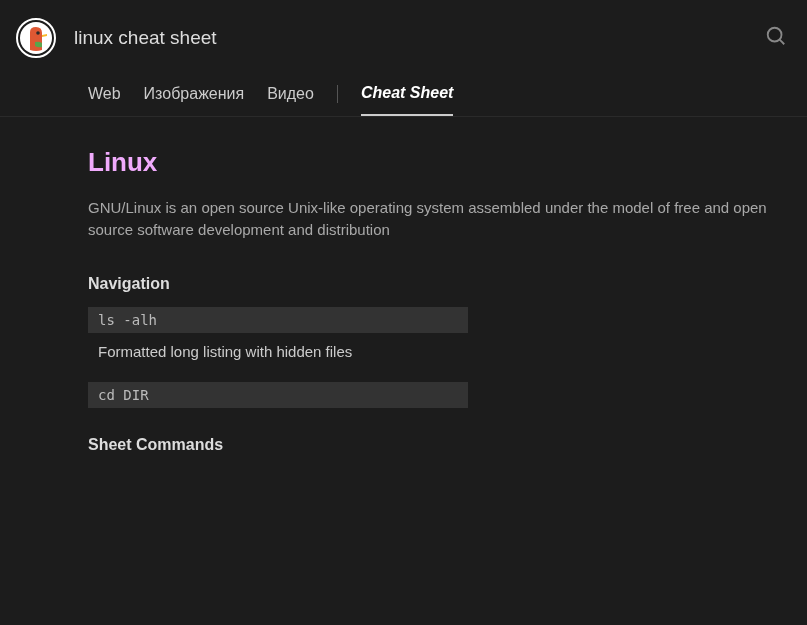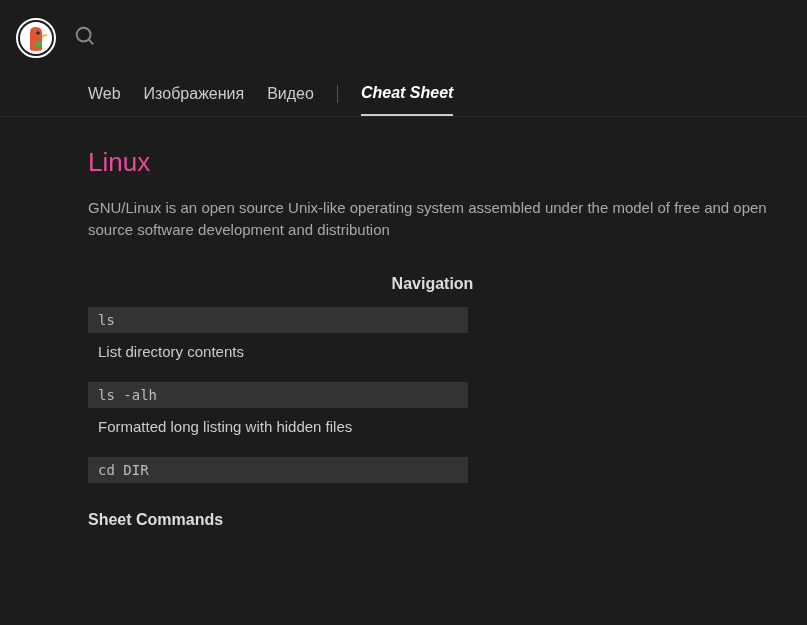--- a/index.html
+++ b/index.html
@@ -68,42 +68,41 @@
     .tab.active {
       color: #ffffff;
       font-weight: 600;
       border-bottom: 2px solid #cccccc;
       font-style: italic;
     }
     .content {
       padding: 30px 30px 20px 88px;
     }
     .title {
-      color: #ec4899;
+      color: #f0abfc;
       font-size: 26px;
-      font-weight: 400;
+      font-weight: 700;
       margin-bottom: 6px;
     }
     .subtitle {
       color: #a8a8a8;
       font-size: 15px;
       line-height: 1.45;
       margin-bottom: 34px;
       margin-top: 19px;
     }
     .section-heading {
       color: #dddddd;
       font-size: 16px;
       font-weight: 600;
       margin-bottom: 14px;
       margin-top: 28px;
     }
     .section-heading:first-of-type {
       margin-top: 12px;
-      text-align: center;
     }
     .cheat-item {
       margin-bottom: 20px;
     }
     .cheat-code {
       background: #333333;
       color: #bbbbbb;
       font-family: "Menlo", "Consolas", monospace;
       font-size: 14px;
       padding: 5px 10px;
@@ -126,20 +125,21 @@
     <svg viewBox="0 0 40 40">
       <circle cx="20" cy="20" r="19" fill="none" stroke="#ffffff" stroke-width="2"></circle>
       <circle cx="20" cy="20" r="16" fill="#ffffff"></circle>
       <path d="M 14 14 Q 14 9 20 9 Q 26 9 26 15 L 26 32 Q 23 33 20 33 Q 17 33 14 32 Z" fill="#de5833"></path>
       <circle cx="22" cy="15" r="1.8" fill="#2a2a2a"></circle>
       <path d="M 26 17 L 31 16 L 31 18 L 26 19 Z" fill="#f7b92b"></path>
       <path d="M 19 24 Q 23 23 26 25 L 26 29 Q 22 30 19 28 Z" fill="#5aa54c"></path>
     </svg>
   </div>
   <div class="search-container">
+    <input class="search-input" type="text" value="linux cheat sheet" style="">
     <span class="search-icon">
       <svg width="22" height="22" viewBox="0 0 24 24" fill="none" stroke="currentColor" stroke-width="2">
         <circle cx="10.5" cy="10.5" r="7.5"></circle>
         <line x1="21" y1="21" x2="16" y2="16"></line>
       </svg>
     </span>
   </div>
 </div>
 
 <div class="tabs">
@@ -149,24 +149,20 @@
   <div class="tab-divider"></div>
   <div class="tab active">Cheat Sheet</div>
 </div>
 
 <div class="content">
   <h1 class="title">Linux</h1>
   <p class="subtitle">GNU/Linux is an open source Unix-like operating system assembled under the model of free and open source software development and distribution</p>
 
   <h2 class="section-heading">Navigation</h2>
 
-  <div class="cheat-item">
-    <div class="cheat-code">ls</div>
-    <div class="cheat-desc">List directory contents</div>
-  </div>
 
   <div class="cheat-item">
     <div class="cheat-code">ls -alh</div>
     <div class="cheat-desc">Formatted long listing with hidden files</div>
   </div>
 
   <div class="cheat-item">
     <div class="cheat-code">cd DIR</div>
   </div>
 

